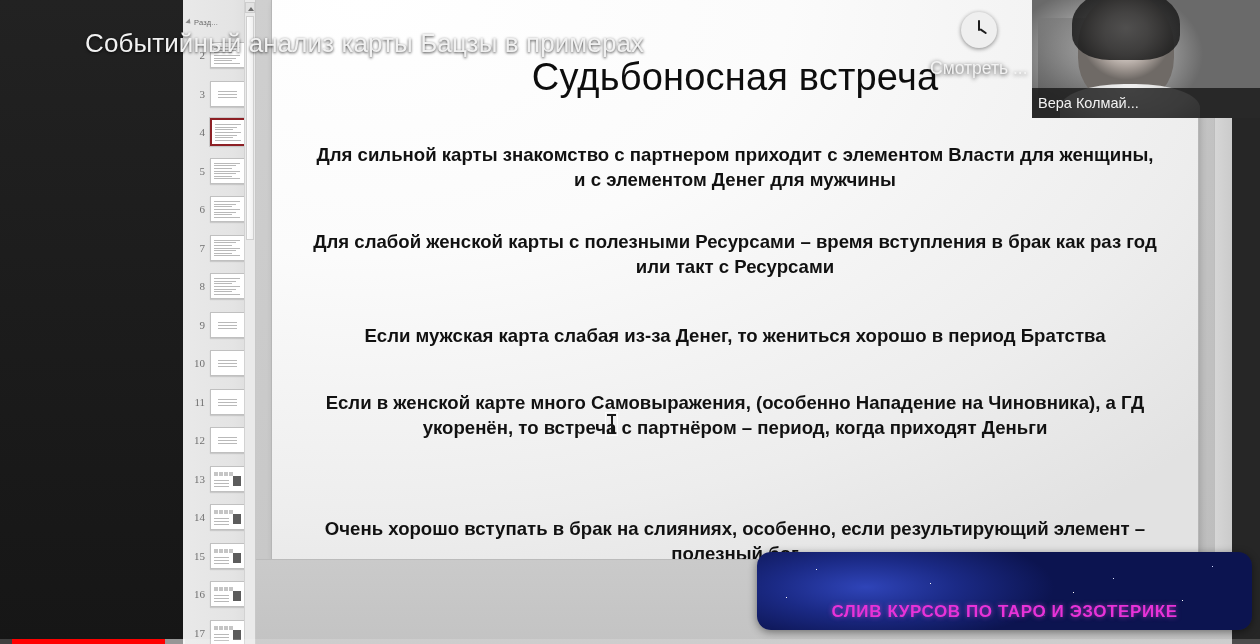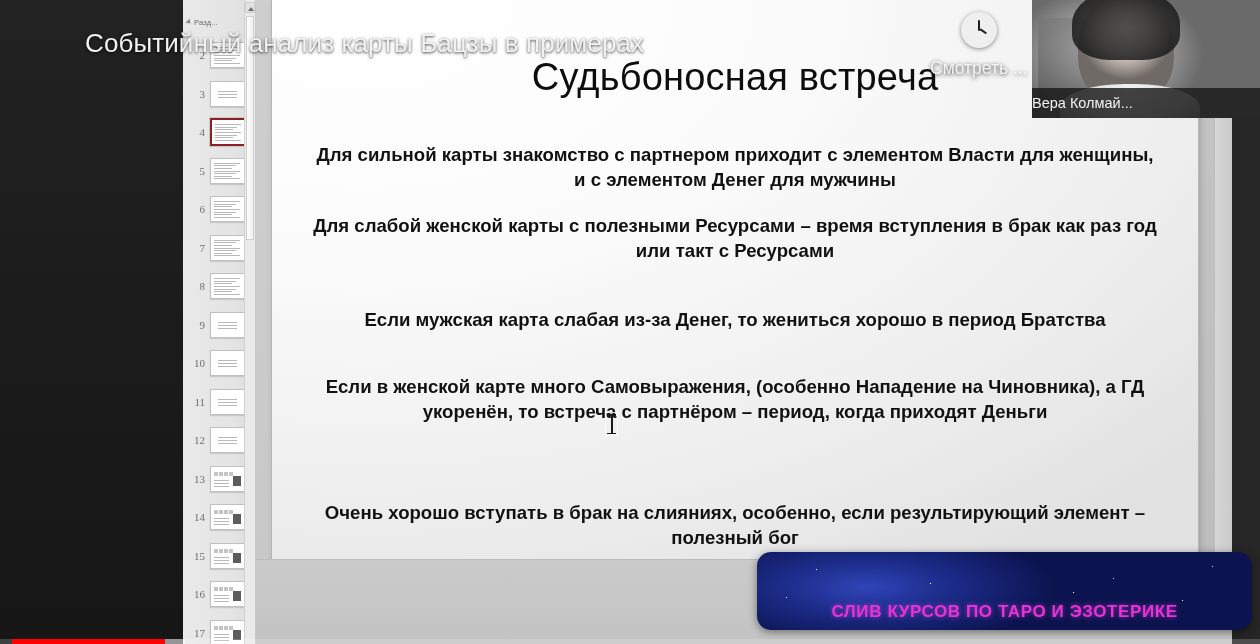--- a/index.html
+++ b/index.html
@@ -52,21 +52,21 @@
     background:linear-gradient(135deg,#cfcfcf 0%,#c6c6c6 45%,#bdbdbd 100%);}
   .slide{position:absolute;left:16px;top:0px;width:926px;height:560px;
     background:radial-gradient(120% 120% at 10% 0%,#ffffff 0%,#fbfbfb 38%,#ededed 78%,#e2e2e2 100%);
     box-shadow:0 0 0 1px #b6b6b6, 2px 2px 7px rgba(0,0,0,.18);}
   .slide-inner{position:absolute;left:0;top:0;right:0;bottom:0;padding:0 38px;box-sizing:border-box;}
 
   .slide-title{margin:12px;padding-top:46px;text-align:center;font-size:38px;font-weight:400;
     color:#0d0d0d;letter-spacing:.2px;line-height:1.05;}
   .para{margin:0;text-align:center;color:#111;font-size:18.6px;line-height:1.33;font-weight:700;}
   .p1{margin-top:45px;}
-  .p2{margin-top:22px;}
+  .p2{margin-top:38px;}
   .p3{margin-top:43px;}
   .p4{margin-top:44px;}
   .p5{margin-top:76px;}
   .p6{margin-top:44px;}
 
   
   .ws-scroll{position:absolute;right:0;top:0;width:17px;height:644px;
     background:linear-gradient(90deg,#d6d6d6,#cbcbcb);border-left:1px solid #bdbdbd;}
   .ws-scroll-thumb{position:absolute;left:2px;top:2px;width:13px;height:70px;
     background:linear-gradient(90deg,#f2f2f2,#e3e3e3);border:1px solid #c2c2c2;box-sizing:border-box;}
@@ -117,21 +117,21 @@
   .pip-hair{position:absolute;left:40px;top:-12px;width:108px;height:72px;
     background:radial-gradient(50% 50% at 50% 55%,#3b3b3b 0%,#2b2b2b 60%,#1f1f1f 100%);
     border-radius:52% 52% 36% 36%;opacity:.88;}
   .pip-shoulder{position:absolute;left:28px;top:84px;width:140px;height:52px;
     background:radial-gradient(60% 80% at 50% 10%,#f4f4f4,#cfcfcf 70%,#a8a8a8 100%);
     border-radius:46% 46% 0 0;}
   .pip-shelf{position:absolute;left:6px;top:18px;width:54px;height:84px;
     background:linear-gradient(180deg,#767676,#4e4e4e);opacity:.55;}
   .pip-name{position:absolute;left:0;bottom:0;width:100%;height:30px;
     background:rgba(26,26,26,.82);display:flex;align-items:center;}
-  .pip-name span{padding-left:0;font-size:14.5px;color:#f2f2f2;white-space:nowrap;}
+  .pip-name span{padding-left:6px;font-size:14.5px;color:#f2f2f2;white-space:nowrap;}
 
   
   .watermark{position:absolute;left:757px;top:552px;width:495px;height:78px;border-radius:14px;
     overflow:hidden;background:
       radial-gradient(38% 75% at 22% 45%,#2f44b8 0%,#1b2a86 48%,#0c1450 100%),
       linear-gradient(100deg,#060a2c 0%,#122071 30%,#1d2f9b 52%,#101a61 76%,#070d33 100%);
     box-shadow:0 2px 9px rgba(0,0,0,.45);}
   .stars{position:absolute;inset:0;
     background-image:
       radial-gradient(1.1px 1.1px at 12% 22%,#fff 50%,transparent 51%),

